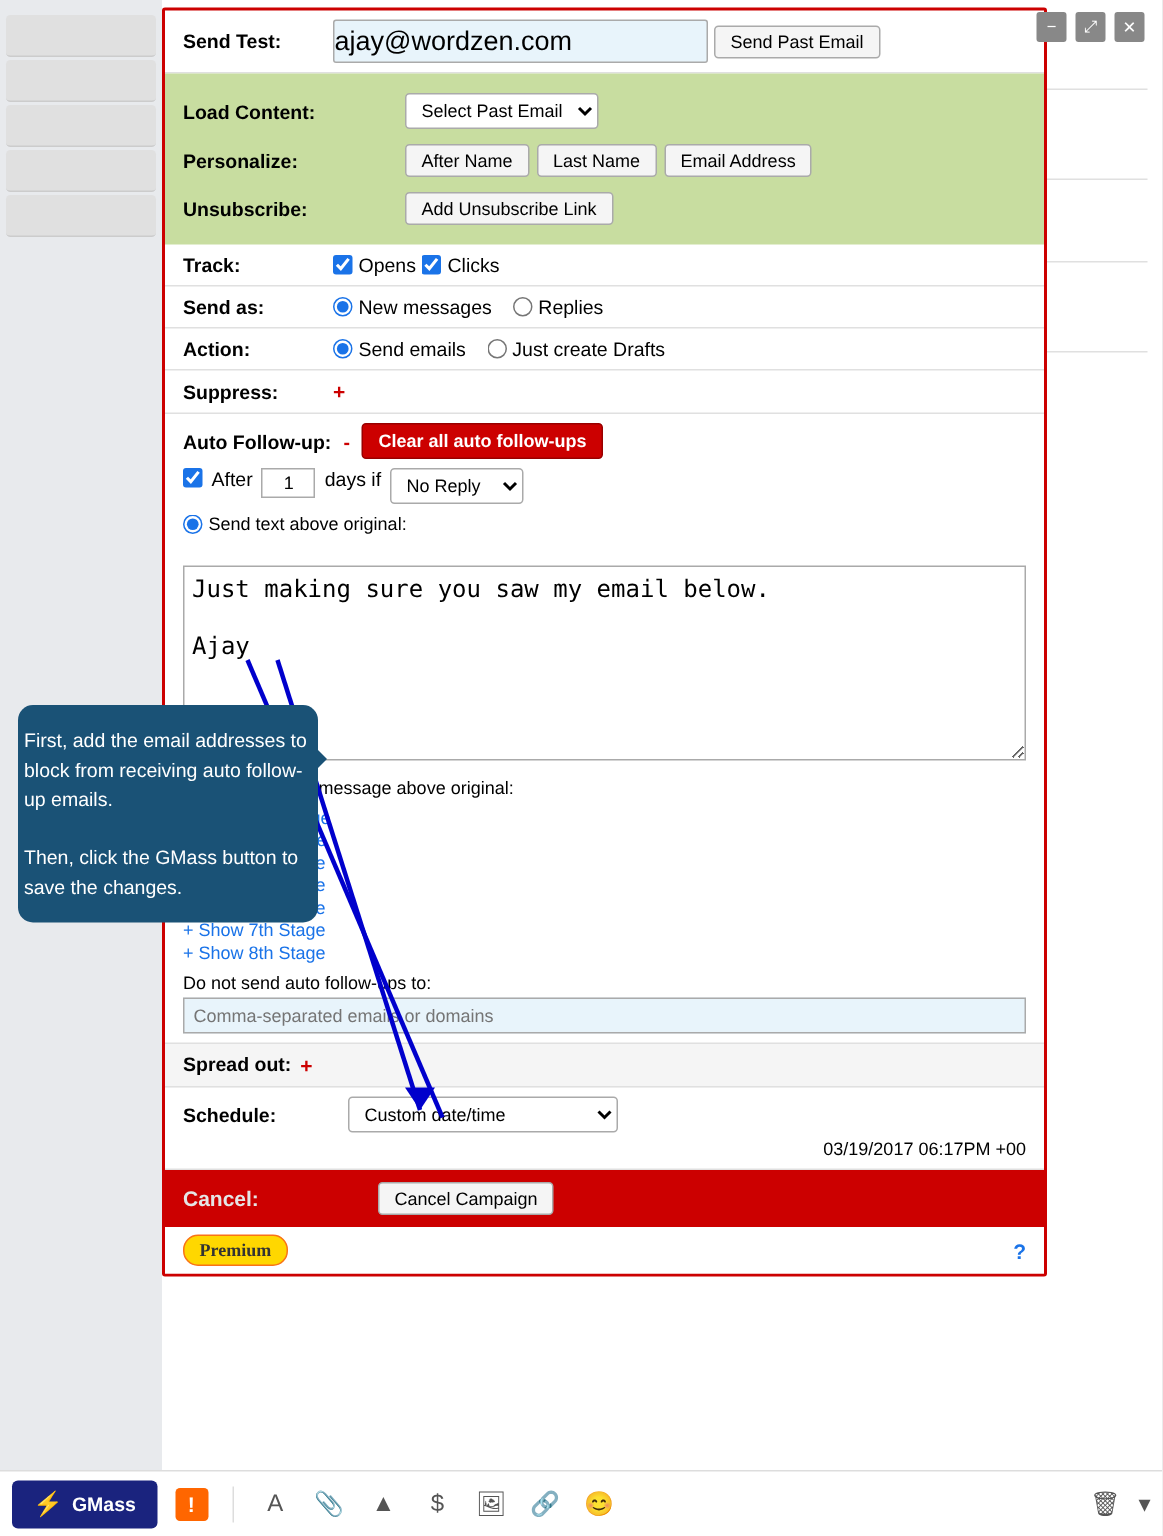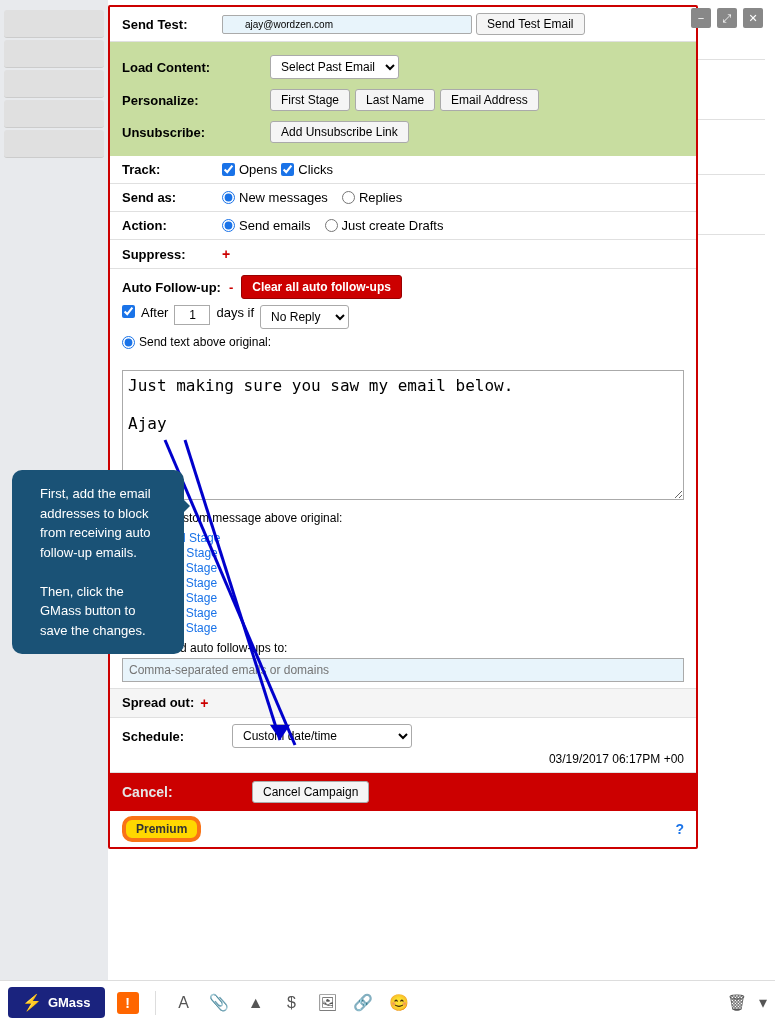--- a/index.html
+++ b/index.html
@@ -100,22 +100,22 @@
     .form-row-content {
       flex: 1;
       display: flex;
       align-items: center;
       flex-wrap: wrap;
       gap: 4px;
     }
 
     .input-text {
       border: 1px solid #aaa;
-      padding: 3px 22px;
-      font-size: 10px;
+      padding: 3px 0;
+      font-size: 18px;
       background: #e8f4fb;
       border-radius: 2px;
     }
 
     .btn {
       background: #f5f5f5;
       border: 1px solid #aaa;
       padding: 3px 10px;
       font-size: 12px;
       cursor: pointer;
@@ -352,21 +352,22 @@
       justify-content: space-between;
     }
 
     .premium-badge {
       background: #ffd700;
       color: #333;
       padding: 2px 10px;
       border-radius: 10px;
       font-size: 12px;
       font-weight: bold;
-      border: 4px solid #f97316;
+      border: 1px solid #f97316;
+      font-family: Liberation Serif, serif;
     }
 
     .help-link {
       color: #1a73e8;
       font-size: 14px;
       font-weight: bold;
       cursor: pointer;
     }
 
     
@@ -390,24 +391,24 @@
       font-size: 11px;
       cursor: pointer;
       border-radius: 2px;
     }
 
     
     .tooltip-bubble {
       position: absolute;
       left: 12px;
       top: 470px;
-      width: 172px;
+      width: 200px;
       background: #1a5276;
       color: #fff;
-      padding: 14px 28px;
+      padding: 14px 4px;
       border-radius: 10px;
       font-size: 13px;
       line-height: 1.5;
       z-index: 50;
     }
 
     .tooltip-bubble::after {
       content: '';
       position: absolute;
       right: -12px;
@@ -499,41 +500,41 @@
   <div class="win-ctrl">⤢</div>
   <div class="win-ctrl" style="background:#888;">✕</div>
 </div>
 
 <div class="main-panel">
 
   <div class="form-row">
     <div class="form-row-label">Send Test:</div>
     <div class="form-row-content">
       <input type="text" class="input-text" style="width: 250px;" value="ajay@wordzen.com">
-      <button class="btn">Send Test Email</button>
+      <button class="btn">Send Past Email</button>
     </div>
   </div>
 
   <div class="green-section">
 
     <div class="green-row">
       <div class="green-row-label">Load Content:</div>
       <div class="green-row-content">
         <select class="select-field">
           <option>Select Past Email</option>
           <option>Past Email 1</option>
           <option>Past Email 2</option>
         </select>
       </div>
     </div>
 
     <div class="green-row">
       <div class="green-row-label">Personalize:</div>
       <div class="green-row-content">
-        <button class="btn">First Stage</button>
+        <button class="btn">After Name</button>
         <button class="btn">Last Name</button>
         <button class="btn">Email Address</button>
       </div>
     </div>
 
     <div class="green-row">
       <div class="green-row-label">Unsubscribe:</div>
       <div class="green-row-content">
         <button class="btn">Add Unsubscribe Link</button>
       </div>

